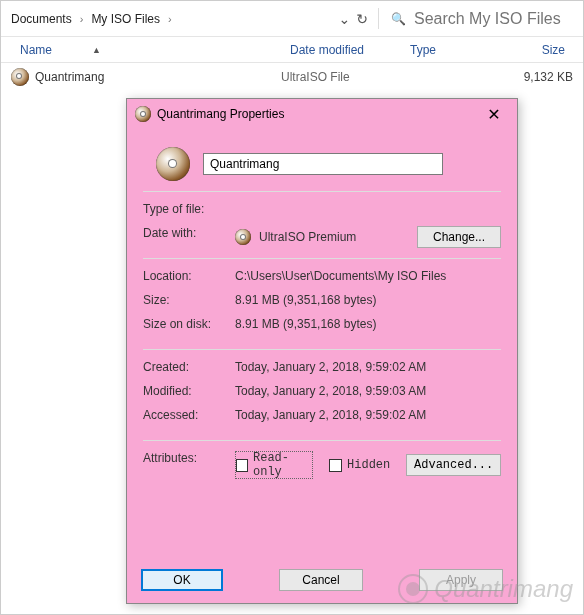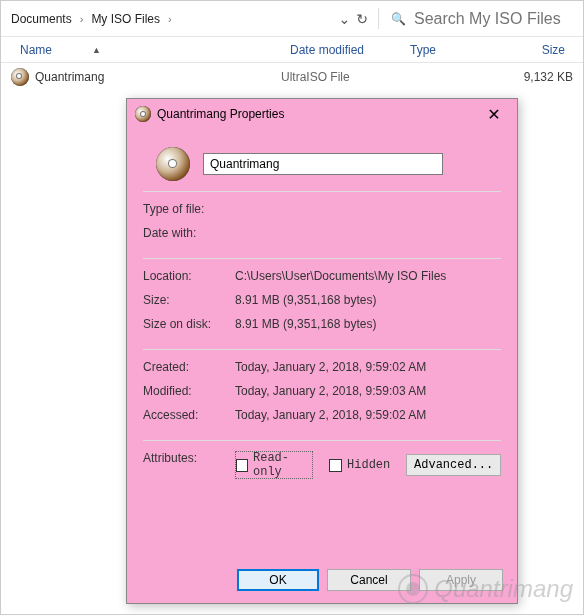--- a/index.html
+++ b/index.html
@@ -129,21 +129,21 @@
     border:1px solid #aaa; font-size:12px; font-family:inherit;
     display:inline-flex; align-items:center; justify-content:center;
     cursor:default;
   }
   .btn.primary { border:2px solid #0078d7; background:#e1f0fb; min-width:82px;}
   .btn.disabled { color:#999; }
   .check { display:inline-flex; align-items:center; margin-right:16px;}
   .check .box { width:13px;height:13px;border:1px solid #333; background:#fff; margin-right:5px;}
   .check.focus { outline:1px dotted #666; outline-offset:-1px; padding:0 1px;}
   .dlg-buttons {
-    display:flex; justify-content:flex-end; gap:8px; padding:10px 14px 12px;
+    display:flex; justify-content:space-between; gap:8px; padding:10px 14px 12px;
     border-top:none;
   }
 
   .watermark {
     position:absolute; right:10px; bottom:10px; color:rgba(150,150,150,0.45);
     font-size:24px; font-style:italic; pointer-events:none;
     display:flex; align-items:center; gap:6px;
   }
   .wm-circle{
     width:30px;height:30px;border:2px solid rgba(150,150,150,0.4);border-radius:50%;
@@ -206,20 +206,26 @@
       </div>
       <input class="fname-input" type="text" value="Quantrimang" style="">
     </div>
     <div class="sep"></div>
 
     <div class="row">
       <div class="labelcol">Type of file:</div>
     </div>
     <div class="row">
       <div class="labelcol">Date with:</div>
+      <div class="valcol iconline">
+        <span class="disc-icon" style="width:16px;height:16px;"></span>
+        <span>UltraISO Premium</span>
+        <span style="flex:1"></span>
+        <button class="btn">Change...</button>
+      </div>
     </div>
     <div class="sep"></div>
 
     <div class="row">
       <div class="labelcol">Location:</div>
       <div class="valcol">C:\Users\User\Documents\My ISO Files</div>
     </div>
     <div class="row">
       <div class="labelcol">Size:</div>
       <div class="valcol">8.91 MB (9,351,168 bytes)</div>

